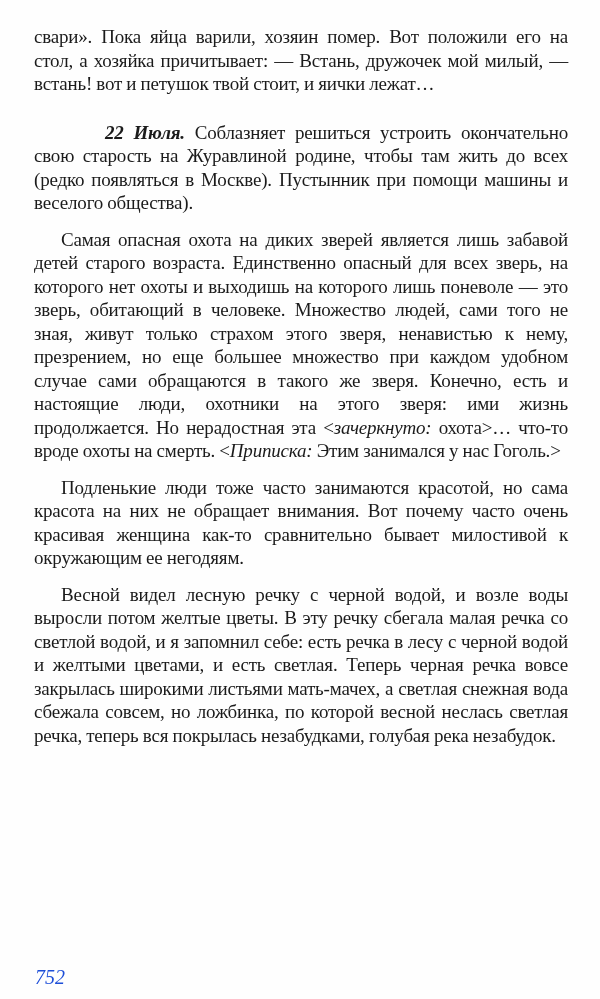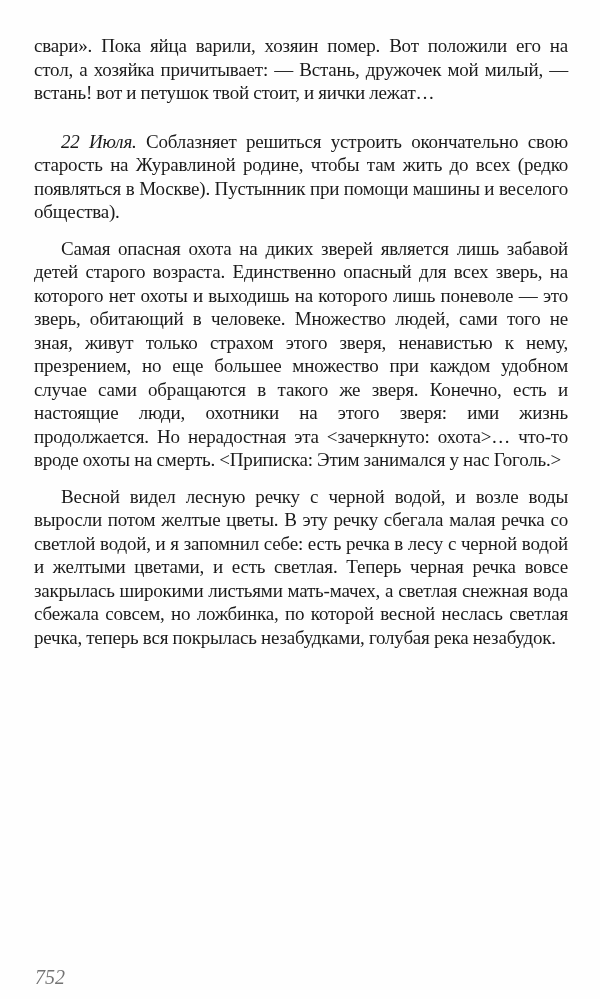--- a/index.html
+++ b/index.html
@@ -10,62 +10,65 @@
   .page {
     position: relative;
     width: 600px;
     height: 999px;
     box-sizing: border-box;
     background: #fefefe;
     color: #1b1b1b;
     font-family: "Liberation Serif", "DejaVu Serif", serif;
     font-size: 19px;
     line-height: 23.5px;
-    padding: 34px 32px 0 34px;
+    padding: 25px 32px 0 34px;
     overflow: hidden;
   }
   .text-block p {
     margin: 0 0 13px 0;
     text-align: justify;
     letter-spacing: -0.2px;
     word-spacing: -0.3px;
   }
   .text-block p.indent {
     text-indent: 27px;
   }
   .text-block p.entry-end {
     margin-bottom: 25px;
   }
   .bi {
-    font-weight: normal;
+    font-weight: bold;
     font-style: italic;
+    margin-left: 44px;
   }
   .it {
+    font-style: italic;
   }
   .page-number {
     position: absolute;
     left: 35px;
     bottom: 10px;
     font-size: 20px;
     font-style: italic;
-    color: #737373;
+    color: #1d4ed8;
   }
 </style>
 </head>
 <body>
 
 <main class="page">
   <section class="text-block">
 
     <p class="entry-end"><span>свари». Пока яйца варили, хозяин помер. Вот положили его на стол, а хозяйка причитывает: — Встань, дружочек мой милый, — встань! вот и петушок твой стоит, и яички лежат…</span></p>
 
     <p class="indent"><span class="bi">22 Июля.</span><span> Соблазняет решиться устроить окончательно свою старость на Журавлиной родине, чтобы там жить до всех (редко появляться в Москве). Пустынник при помощи машины и веселого общества).</span></p>
 
     <p class="indent"><span>Самая опасная охота на диких зверей является лишь забавой детей старого возраста. Единственно опасный для всех зверь, на которого нет охоты и выходишь на которого лишь поневоле — это зверь, обитающий в человеке. Множество людей, сами того не зная, живут только страхом этого зверя, ненавистью к нему, презрением, но еще большее множество при каждом удобном случае сами обращаются в такого же зверя. Конечно, есть и настоящие люди, охотники на этого зверя: ими жизнь продолжается. Но нерадостная эта &lt;</span><span class="it">зачеркнуто:</span><span> охота&gt;… что-то вроде охоты на смерть. &lt;</span><span class="it">Приписка:</span><span> Этим занимался у нас Гоголь.&gt;</span></p>
 
 
+    <p class="indent"><span>Подленькие люди тоже часто занимаются красотой, но сама красота на них не обращает внимания. Вот почему часто очень красивая женщина как-то сравнительно бывает милостивой к окружающим ее негодяям.</span></p>
 
     <p class="indent"><span>Весной видел лесную речку с черной водой, и возле воды выросли потом желтые цветы. В эту речку сбегала малая речка со светлой водой, и я запомнил себе: есть речка в лесу с черной водой и желтыми цветами, и есть светлая. Теперь черная речка вовсе закрылась широкими листьями мать-мачех, а светлая снежная вода сбежала совсем, но ложбинка, по которой весной неслась светлая речка, теперь вся покрылась незабудками, голубая река незабудок.</span></p>
 
   </section>
 
   <div class="page-number">752</div>
 </main>
 
 </body></html>

